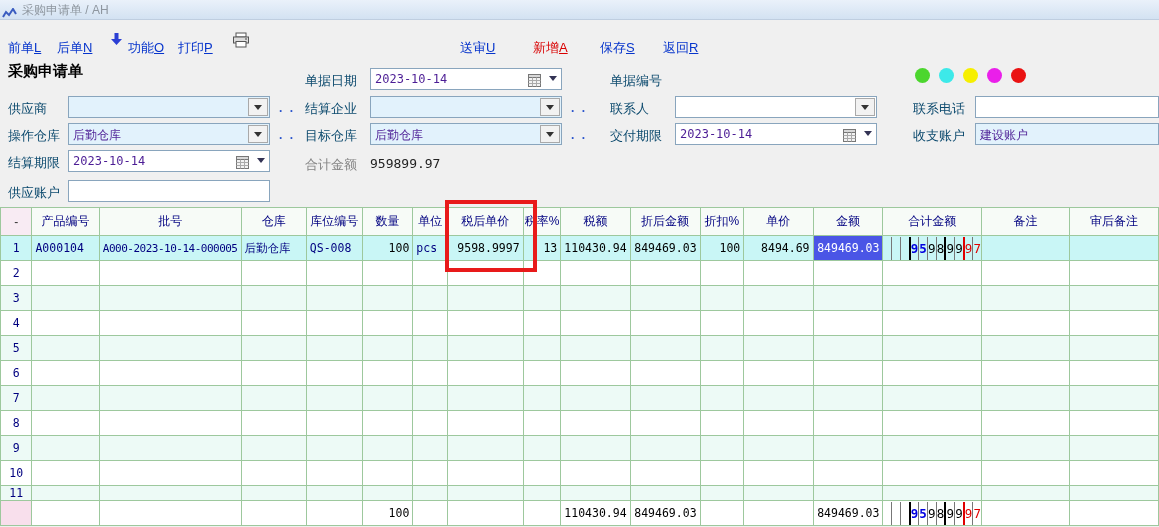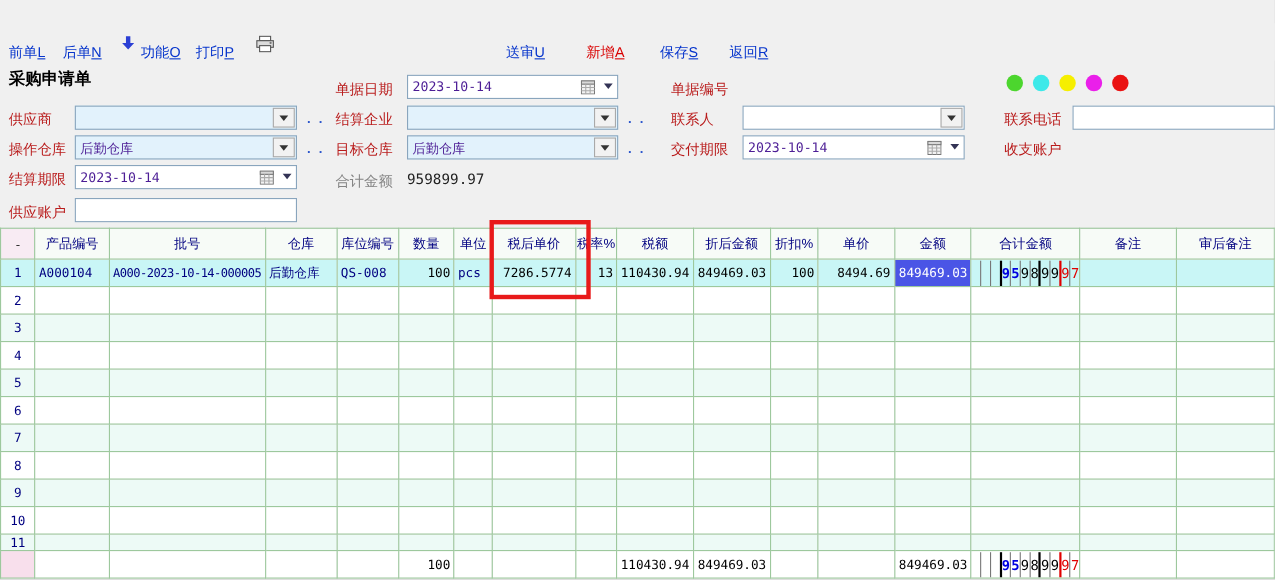--- a/index.html
+++ b/index.html
@@ -13,21 +13,21 @@
   .tb-icon{position:absolute;left:2px;top:5px;}
 
   
   .toolbar{position:absolute;left:0;top:21px;right:0;height:34px;background:#f0f0f0;}
   .tbtn{position:absolute;top:18px;font-size:13px;color:#0735cc;white-space:nowrap;cursor:default;}
   .tbtn .tkey{text-decoration:underline;}
   .tbtn.red{color:#d90000;}
   .tool-icon{position:absolute;top:11px;}
 
   
-  .flabel{position:absolute;font-size:13px;color:#b91c1c;white-space:nowrap;}
+  .flabel{position:absolute;font-size:13px;color:#0c4a6e;white-space:nowrap;}
   .flabel.gray{color:#848484;}
   .form-title{position:absolute;left:8px;top:62px;font-size:15px;font-weight:bold;color:#000;}
   .fld{position:absolute;height:22px;box-sizing:border-box;border:1px solid #89a5bd;background:#fff;}
   .fld.blue{background:#e2f2fc;}
   .fld .ftxt{position:absolute;left:4px;top:3px;font-size:12px;color:#4c1d95;
     font-family:"DejaVu Sans Mono","Liberation Sans",monospace;white-space:nowrap;}
   .fld .ftxt.cn{font-family:"Liberation Sans",sans-serif;}
   .combo-btn{position:absolute;right:1px;top:1px;bottom:1px;width:18px;background:#f2f2f2;
     border:1px solid #a9a9a9;display:flex;align-items:center;justify-content:center;}
   .caret{width:0;height:0;border:4px solid transparent;border-top:5px solid #333;margin-top:5px;}
@@ -72,20 +72,28 @@
 
   
   .red-box{position:absolute;left:445px;top:200px;width:84px;height:64px;
     border:4px solid #e81a1a;z-index:30;pointer-events:none;}
 </style>
 </head>
 <body>
 
 <div class="screen">
 
+  <div class="titlebar">
+    <span class="tb-icon">
+      <svg width="15" height="11">
+          <path d="M1 9 L4 4 L7 7 L11 1 L14 6" stroke="#3a5cc0" fill="none" stroke-width="2"></path>
+        </svg>
+    </span>
+    <span>采购申请单 / AH</span>
+  </div>
 
   <div class="toolbar">
     <span class="tbtn" style="left:8px"><span>前单</span><span class="tkey">L</span></span>
     <span class="tbtn" style="left:57px"><span>后单</span><span class="tkey">N</span></span>
     <span class="tool-icon" style="left:110px">
       <svg width="13" height="14">
           <path d="M4.5 1 h4 v6 h3.5 L6.5 13 L1 7 h3.5 z" fill="#2b3fd4"></path>
         </svg>
     </span>
     <span class="tbtn" style="left:128px"><span>功能</span><span class="tkey">O</span></span>
@@ -187,20 +195,23 @@
           <line x1="4.5" y1="3.5" x2="4.5" y2="12.5" stroke="#aaa"></line>
           <line x1="8.5" y1="3.5" x2="8.5" y2="12.5" stroke="#aaa"></line>
           <line x1="0.5" y1="6.5" x2="12.5" y2="6.5" stroke="#aaa"></line>
           <line x1="0.5" y1="9.5" x2="12.5" y2="9.5" stroke="#aaa"></line>
         </svg>
     </span>
     <span class="date-caret"></span>
   </div>
 
   <span class="flabel" style="left:913px;top:127px">收支账户</span>
+  <div class="fld blue" style="left:975px;top:123px;width:184px">
+    <span class="ftxt cn">建设账户</span>
+  </div>
 
   <span class="flabel" style="left:8px;top:154px">结算期限</span>
   <div class="fld" style="left:68px;top:150px;width:202px">
     <span class="ftxt">2023-10-14</span>
     <span class="cal-ic">
       <svg width="13" height="13">
           <rect x="0.5" y="0.5" width="12" height="12" fill="#f2f2f2" stroke="#777"></rect>
           <rect x="0.5" y="0.5" width="12" height="3" fill="#d8d8d8" stroke="#777"></rect>
           <line x1="4.5" y1="3.5" x2="4.5" y2="12.5" stroke="#aaa"></line>
           <line x1="8.5" y1="3.5" x2="8.5" y2="12.5" stroke="#aaa"></line>
@@ -262,21 +273,21 @@
     </thead>
     <tbody>
       <tr class="row1">
         <td class="rn">1</td>
         <td class="txt">A000104</td>
         <td class="txt tight">A000-2023-10-14-000005</td>
         <td class="txt">后勤仓库</td>
         <td class="txt">QS-008</td>
         <td class="num">100</td>
         <td class="txt">pcs</td>
-        <td class="num">7286.5774</td>
+        <td class="num">9598.9997</td>
         <td class="num">13</td>
         <td class="num">110430.94</td>
         <td class="num">849469.03</td>
         <td class="num">100</td>
         <td class="num">8494.69</td>
         <td class="num sel">849469.03</td>
         <td class="dg-td">
             <div class="dgrid">
               <span class="dg-cell dg-first"></span>
               <span class="dg-cell"></span>

